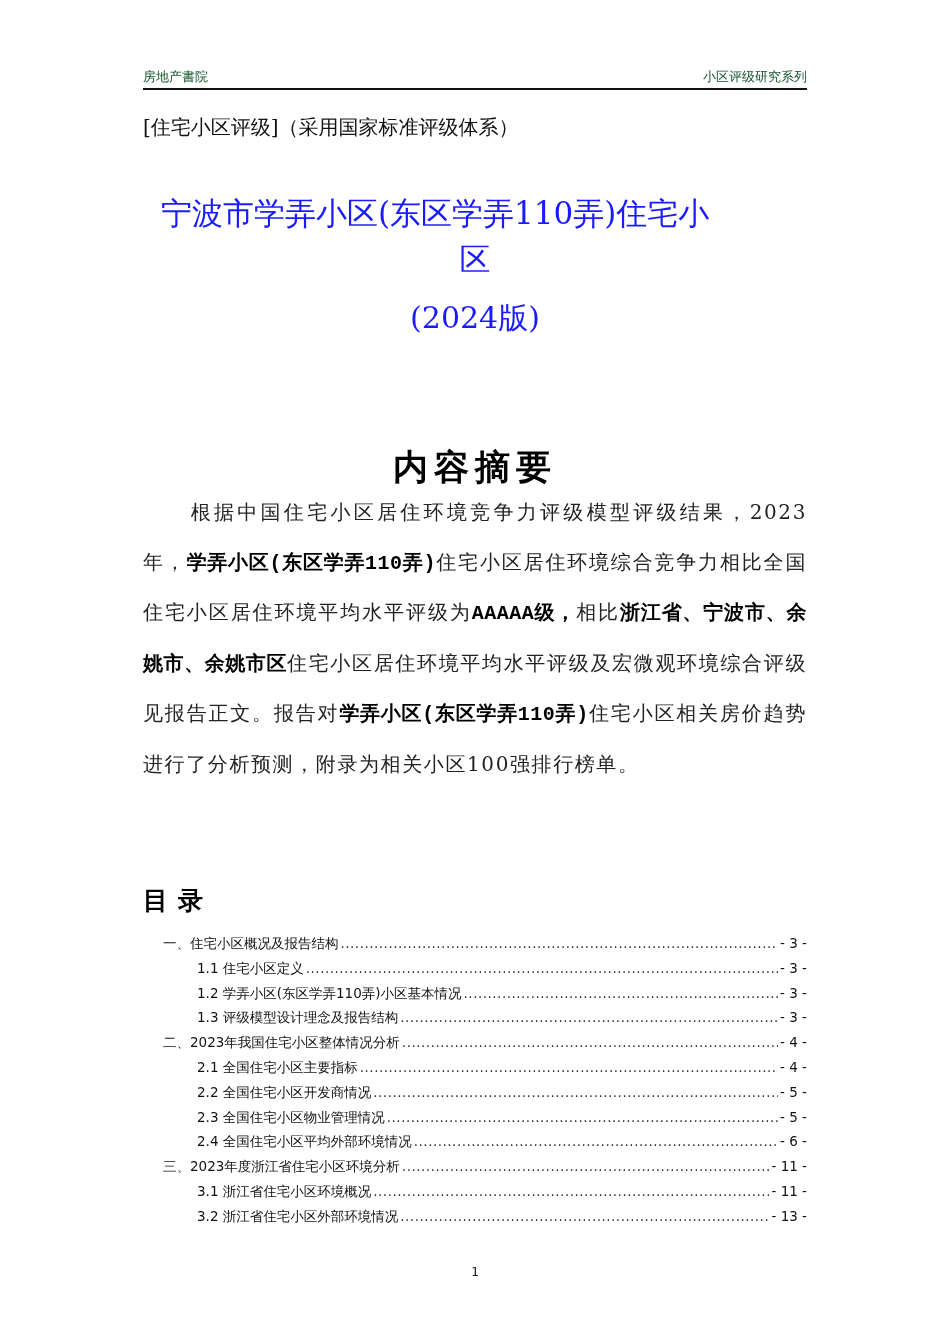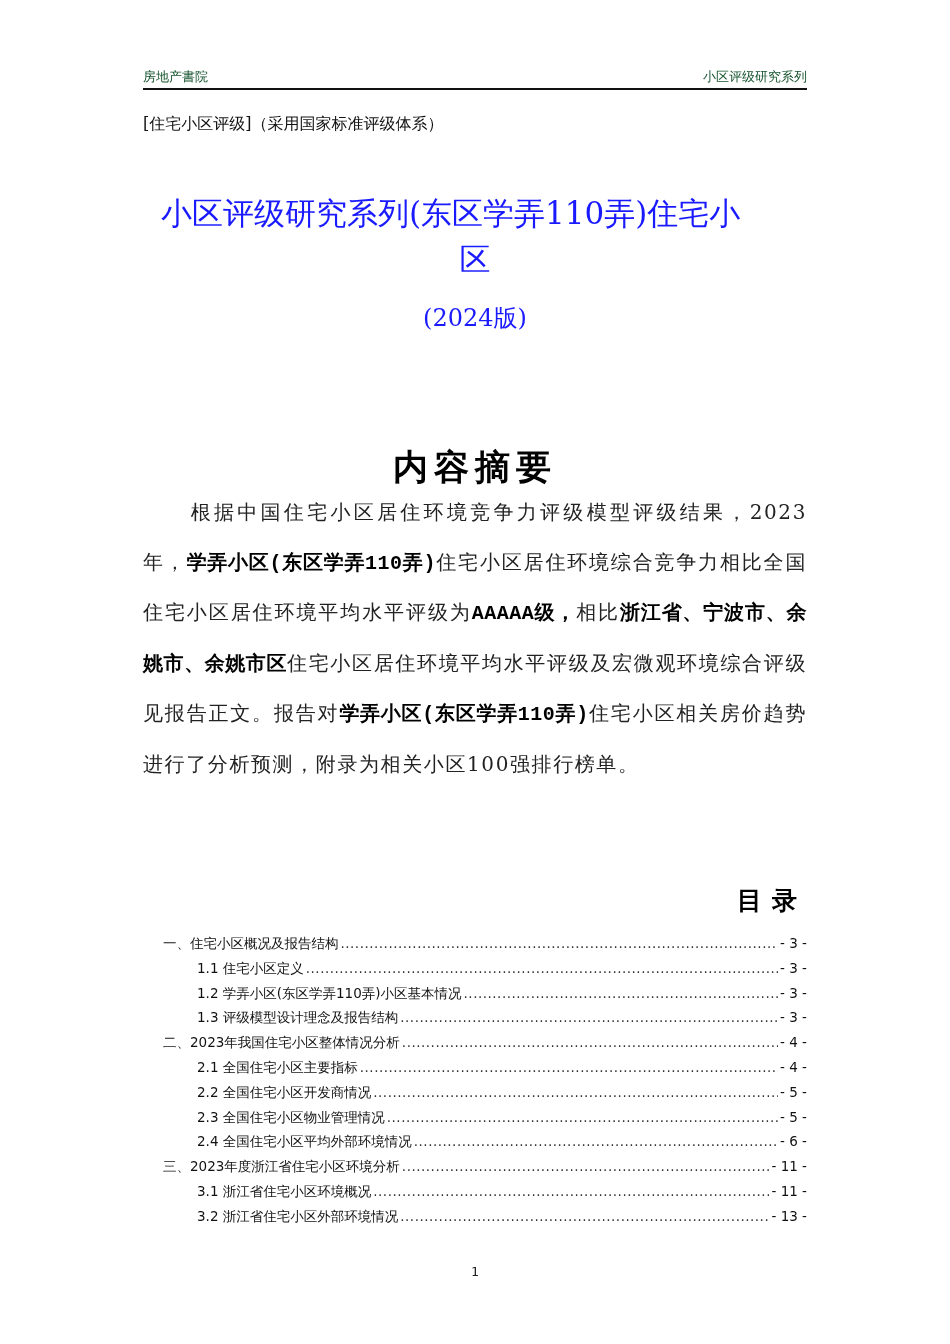--- a/index.html
+++ b/index.html
@@ -6,41 +6,41 @@
     body { width: 950px; height: 1344px; position: relative; overflow: hidden;
            font-family: "DejaVu Serif", "Liberation Serif", serif; color: #111; }
     .page { position: absolute; left: 0; top: 0; width: 950px; height: 1344px; }
 
     .header { position: absolute; left: 143px; top: 66px; width: 664px; height: 22px;
               border-bottom: 2px solid #111;
               font-family: "DejaVu Sans", "Liberation Sans", sans-serif; font-size: 13px; color: #14532d; }
     .header .left { position: absolute; left: 0; top: 2px; }
     .header .right { position: absolute; right: 0; top: 2px; }
 
-    .tagline { position: absolute; left: 143px; top: 114px; font-size: 16px; color: #111;
+    .tagline { position: absolute; left: 143px; top: 114px; font-size: 20px; color: #111;
                font-family: "DejaVu Serif", serif; }
 
     .title-block { position: absolute; left: 143px; top: 190px; width: 664px; text-align: center;
                    color: #1a1aff; font-family: "DejaVu Serif", "Liberation Serif", serif; }
     .title-line { font-size: 31px; line-height: 46px; letter-spacing: 0px; }
     .title-line.l1 { text-align: left; padding-left: 18px; }
     .title-line.l3 { margin-top: 27px; }
-    .title-year { font-size: 24px; margin-top: 16px; line-height: 40px; }
+    .title-year { font-size: 30px; margin-top: 16px; line-height: 40px; }
 
     .summary-heading { position: absolute; left: 143px; top: 444px; width: 664px; text-align: center;
                        font-family: "DejaVu Sans", "Liberation Sans", sans-serif; font-weight: bold;
                        font-size: 35px; letter-spacing: 6px; color: #000; }
 
     .summary { position: absolute; left: 143px; top: 488px; width: 664px;
                font-size: 20px; line-height: 49.5px; color: #222; letter-spacing: 1.6px;
                text-align: justify; font-family: "DejaVu Serif", serif; }
     .summary b { font-weight: bold; color: #000; font-family: Liberation Mono, monospace; letter-spacing: 0.5px; margin-top: 20px; }
     .summary .indent { display: inline-block; width: 46px; }
 
-    .toc-heading { position: absolute; left: 143px; top: 884px; width: 664px; text-align: right;
+    .toc-heading { position: absolute; left: 143px; top: 884px; width: 664px; text-align: left;
                    font-family: "DejaVu Sans", "Liberation Sans", sans-serif; font-weight: bold;
                    font-size: 25px; letter-spacing: 10px; color: #000; }
 
     .toc { position: absolute; left: 143px; top: 931px; width: 664px;
            font-family: "DejaVu Sans", "Liberation Sans", sans-serif; font-size: 13.5px; color: #111; }
     .toc-row { display: flex; align-items: baseline; height: 24.8px; line-height: 24.8px; margin-left: 20px; }
     .toc-row.sub { padding-left: 34px; text-align: right; }
     .toc-row .lbl { white-space: nowrap; }
     .toc-row .dots { flex: 1; overflow: hidden; white-space: nowrap; margin: 0 2px; color: #333; }
     .toc-row .dots::after { content: "........................................................................................................................................................................................................"; letter-spacing: 0.5px; }
@@ -55,21 +55,21 @@
 <div class="page">
 
   <div class="header">
     <span class="left">房地产書院</span>
     <span class="right">小区评级研究系列</span>
   </div>
 
   <div class="tagline">[住宅小区评级]（采用国家标准评级体系）</div>
 
   <div class="title-block">
-    <div class="title-line l1">小区评级研究系列(东区学弄110弄)住宅小</div>
+    <div class="title-line l1">宁波市学弄小区(东区学弄110弄)住宅小</div>
     <div class="title-line l2">区</div>
     <div class="title-year">(2024版)</div>
   </div>
 
   <div class="summary-heading">内容摘要</div>
 
   <div class="summary">
     <span class="indent"></span><span>根据中国住宅小区居住环境竞争力评级模型评级结果，2023年，</span><b>学弄小区(东区学弄110弄)</b><span>住宅小区居住环境综合竞争力相比全国住宅小区居住环境平均水平评级为</span><b>AAAAA级，</b><span>相比</span><b>浙江省、宁波市、余姚市、余姚市区</b><span>住宅小区居住环境平均水平评级及宏微观环境综合评级见报告正文。报告对</span><b>学弄小区(东区学弄110弄)</b><span>住宅小区相关房价趋势进行了分析预测，附录为相关小区100强排行榜单。</span>
   </div>
 

